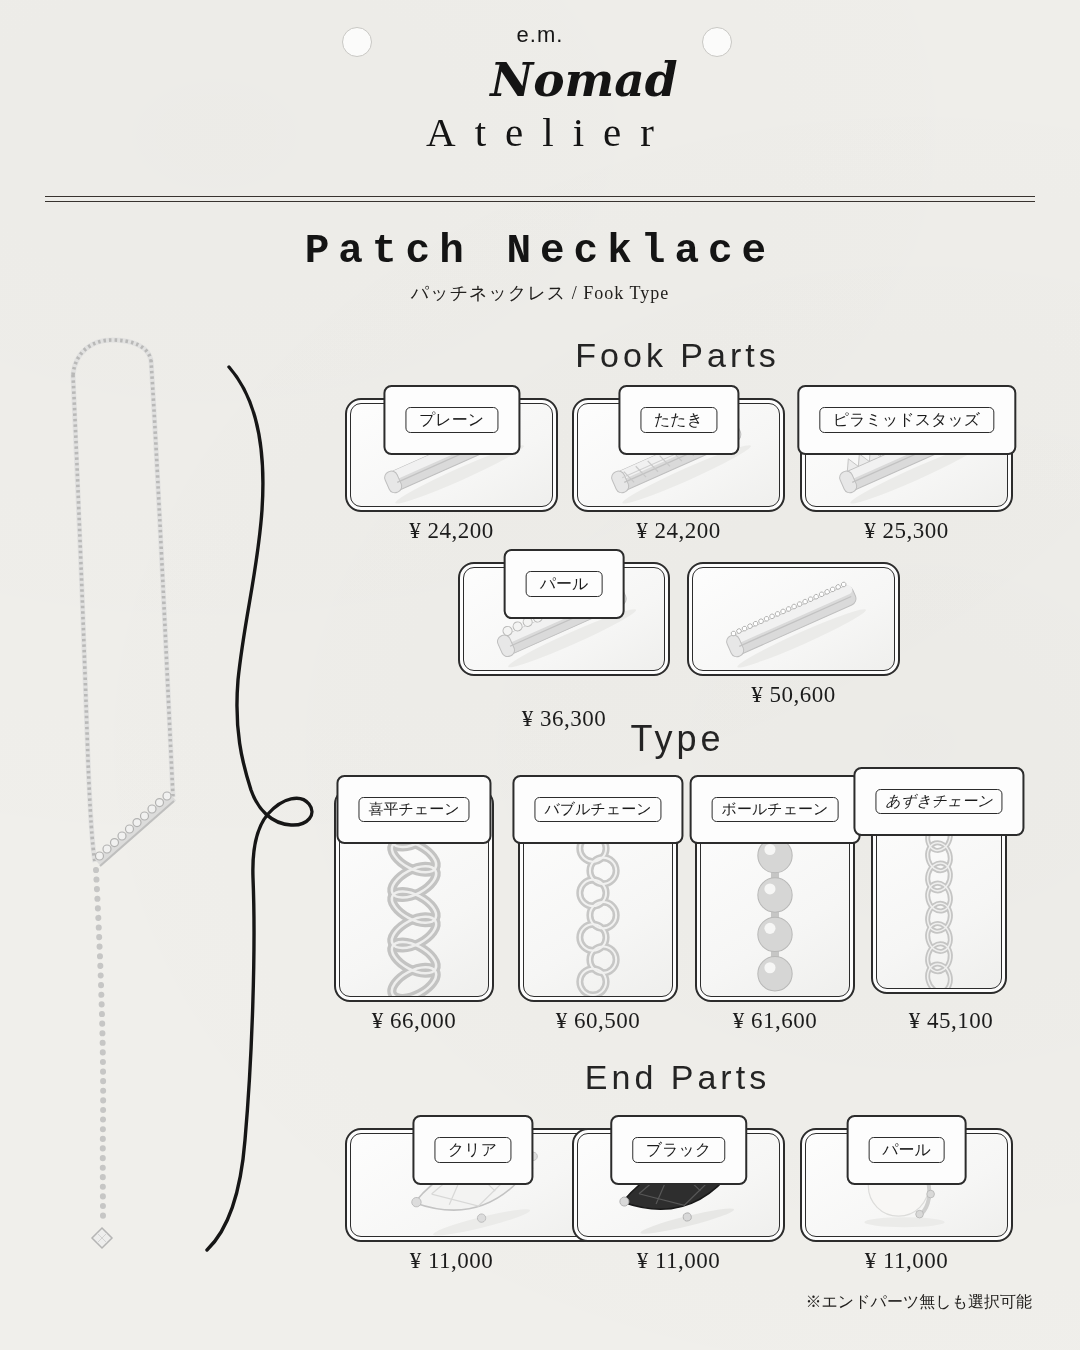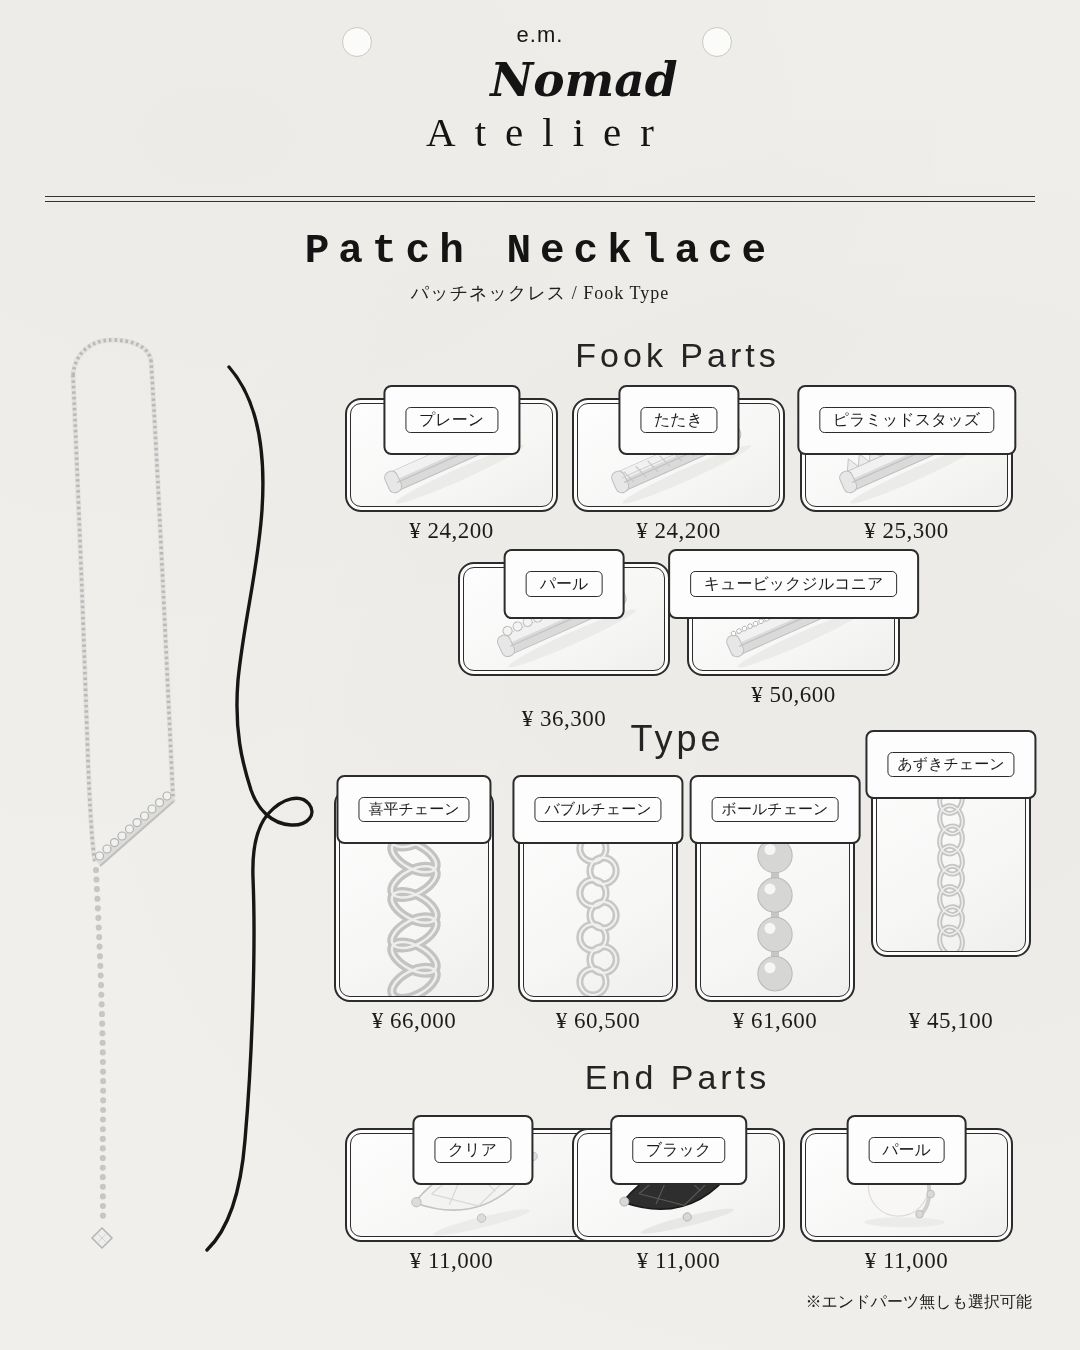--- a/index.html
+++ b/index.html
@@ -204,23 +204,20 @@
             <circle cx="143" cy="37" r="4.5"></circle>
               <circle cx="154" cy="37" r="4.5"></circle>
           </g>
         </g>
       </svg>
     </div>
   </div>
   <div class="price" style="left:458px;top:680px;width:212px;margin-top:24px;">¥ 36,300</div>
 
   <div class="card" style="left:687px;top:562px;width:213px;height:114px;">
-    <div class="tag">
-        <div class="tag-inner">キュービックジルコニア</div>
-      </div>
     <div class="card-inner">
       <svg viewBox="0 0 200 98">
         <g transform="rotate(-24 100 50)">
           <ellipse cx="100" cy="70" rx="70" ry="6" fill="#ebebe9"></ellipse>
           <rect x="34" y="40" width="132" height="20" rx="7" fill="#dadada" stroke="#bfbfbf" stroke-width="1"></rect>
           <rect x="34" y="40" width="132" height="9" rx="4.5" fill="#f1f1f1"></rect>
           <rect x="30" y="39" width="13" height="22" rx="6" fill="#e7e7e7" stroke="#bfbfbf" stroke-width="1"></rect>
           <line x1="40" y1="52" x2="162" y2="52" stroke="#c2c2c2" stroke-width="1.3"></line>
           <g fill="#ffffff" stroke="#a9a9a8" stroke-width="0.8">
             <circle cx="40" cy="38" r="2.3"></circle>
@@ -337,21 +334,21 @@
             <circle cx="70" cy="55" r="5.5" fill="#f6f6f5"></circle>
           <circle cx="70" cy="94" r="5.5" fill="#f6f6f5"></circle>
             <circle cx="70" cy="133" r="5.5" fill="#f6f6f5"></circle>
           <circle cx="70" cy="172" r="5.5" fill="#f6f6f5"></circle>
         </g>
       </svg>
     </div>
   </div>
   <div class="price" style="left:695px;top:1006px;width:160px;">¥ 61,600</div>
 
-  <div class="card tag-sm" style="left:871px;top:743px;width:160px;height:214px;">
+  <div class="card tag-sm" style="left:871px;top:780px;width:136px;height:214px;font-style:italic;">
     <div class="tag">
         <div class="tag-inner">あずきチェーン</div>
       </div>
     <div class="card-inner">
       <svg viewBox="0 0 150 200" preserveAspectRatio="xMidYMid slice">
         <g fill="none" stroke="#c5c5c4" stroke-width="5">
           <ellipse cx="75" cy="10" rx="11" ry="14" transform="rotate(15 75 10)"></ellipse>
           <ellipse cx="75" cy="30" rx="11" ry="14" transform="rotate(-15 75 30)"></ellipse>
           <ellipse cx="75" cy="50" rx="11" ry="14" transform="rotate(15 75 50)"></ellipse>
           <ellipse cx="75" cy="70" rx="11" ry="14" transform="rotate(-15 75 70)"></ellipse>

